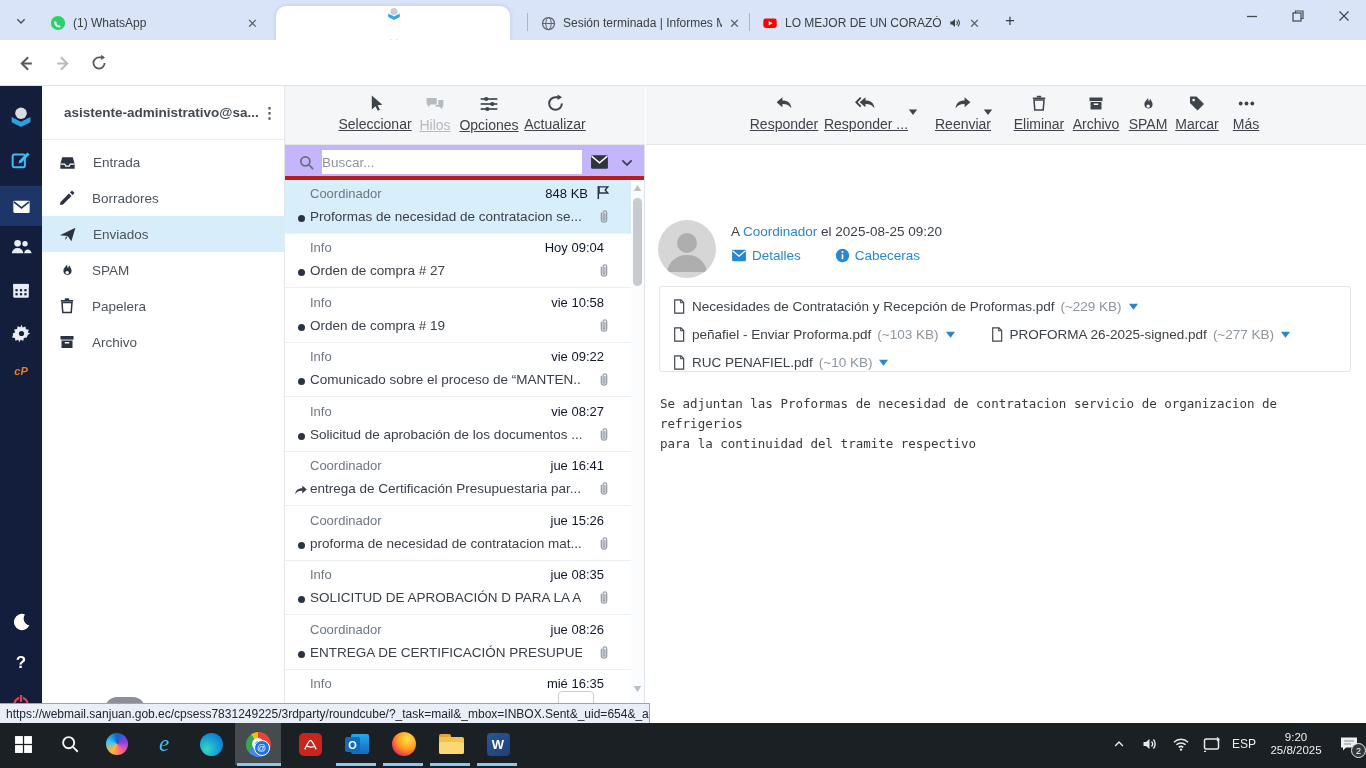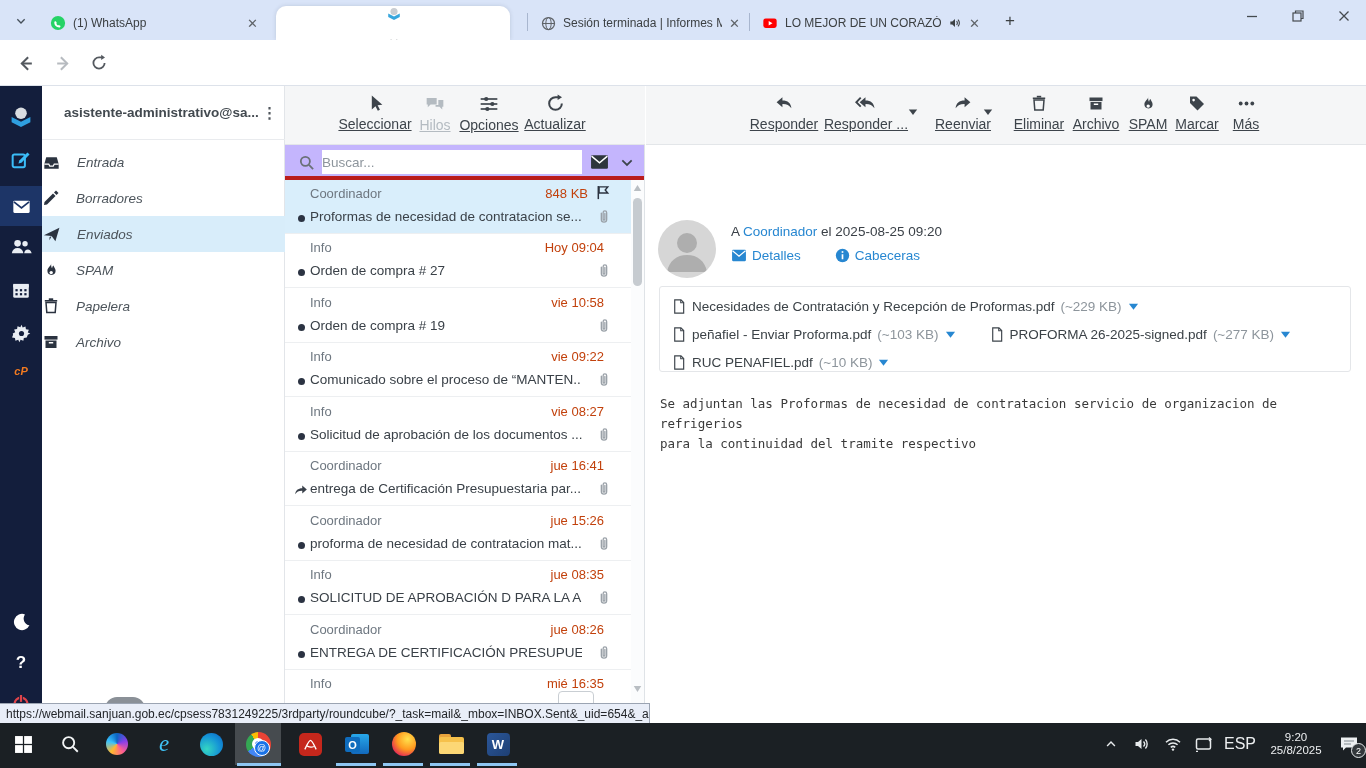--- a/index.html
+++ b/index.html
@@ -28,38 +28,38 @@
   
   #app { position:absolute; left:0; top:86px; width:1366px; height:617px; background:#fff; overflow:hidden; }
 
   #rail { position:absolute; left:0; top:0; width:42px; height:617px; background:#131e3c; }
   .rail-ic { position:absolute; left:0; width:42px; height:38px; display:flex; align-items:center; justify-content:center; }
   #rail-mail-bg { position:absolute; left:0; top:100px; width:42px; height:40px; background:#1d3567; }
 
   #folderpane { position:absolute; left:42px; top:0; width:243px; height:617px; background:#fff; border-right:1px solid #e2e5e9; }
   #acct { position:absolute; left:0; top:0; width:243px; height:54px; border-bottom:1px solid #e9ebee; display:flex; align-items:center; padding:0 8px 0 22px; }
   #acct .mail { font-size:13.5px; font-weight:700; color:#42494f; white-space:nowrap; overflow:hidden; flex:1; }
-  .folder { position:absolute; left:0; width:243px; height:36px; display:flex; align-items:center; gap:16px; font-size:13.5px; color:#4c545b;font-style:italic; }
+  .folder { position:absolute; left:0; width:243px; height:36px; display:flex; align-items:center; gap:16px; padding-left:16px; font-size:13.5px; color:#4c545b; }
   .folder.sel { background:#d8edfa; }
 
   #listcol { position:absolute; left:285px; top:0; width:360px; height:617px; background:#fff; border-right:1px solid #dfe3e7; }
   .band { position:absolute; top:0; height:59px; background:#f5f6f7; border-bottom:1px solid #e3e6e9; }
   .tbtn { position:absolute; top:8px; width:76px; height:46px; display:flex; flex-direction:column; align-items:center; gap:3px; }
   .tbtn .lbl { font-size:14px; color:#3d444b; white-space:nowrap;text-decoration:underline; }
   .tbtn.dis .lbl { color:#b4bbc1; }
   .caret-sm { position:absolute; top:22px; }
 
   #searchrow { position:absolute; left:0; top:59px; width:359px; height:35px; background:#c4b5fd; border-bottom:4px solid #b91c1c;text-decoration:underline; }
   #searchrow input { position:absolute; left:37px; top:5px; width:260px; height:24px; border:0; outline:0; font-size:13.5px; color:#42494f; font-family:"Liberation Sans",sans-serif; }
   #searchrow input::placeholder { color:#8d959c; }
 
   .msg { position:absolute; left:0; width:347px; height:54px; border-bottom:1px solid #edeff1; }
   .msg.sel { background:#d9eefb; }
   .m-sender { position:absolute; left:25px; top:6px; font-size:13px; color:#6e7780; }
-  .m-meta { position:absolute; right:28px; top:6px; font-size:13px; color:#c2410c; }
+  .m-meta { position:absolute; right:28px; top:6px; font-size:13px; color:#0f172a; }
   .m-meta.wflag { right:44px; }
   .m-flagic { position:absolute; right:20px; top:4px; }
   .m-subj { position:absolute; left:25px; top:29px; width:272px; font-size:13.5px; color:#3a4148; white-space:nowrap; overflow:hidden; }
   .m-dot { position:absolute; left:13px; top:35px; width:7px; height:7px; border-radius:50%; background:#2b3342; }
   .m-fwd { position:absolute; left:8px; top:31px; }
   .m-clip { position:absolute; right:20px; top:28px; }
 
   #listscroll { position:absolute; right:0; top:94px; width:13px; height:523px; background:#fbfcfd; }
   #listscroll .thumb { position:absolute; left:2px; top:18px; width:9px; height:88px; background:#c6cbd0; border-radius:5px; }
   #pgbox { position:absolute; left:273px; top:605px; width:36px; height:22px; border:1px solid #c9ced3; border-radius:4px; background:#fff; }
@@ -80,21 +80,21 @@
 
   
   #statusbar { position:absolute; left:0; top:703px; width:650px; height:20px; background:#e9eef8; border:1px solid #9ba4b2; border-left:0; border-bottom:0; font-size:12px; color:#23262a; display:flex; align-items:center; padding-left:6px; white-space:nowrap; overflow:hidden; }
   #taskbar { position:absolute; left:0; top:723px; width:1366px; height:45px; background:#1b2024; }
   .tk { position:absolute; top:0; width:46px; height:42px; display:flex; align-items:center; justify-content:center; }
   .tk.activecell { background:#464b4f; }
   .underln { position:absolute; top:40px; height:3px; background:#8ec6f2; }
   #tray { position:absolute; right:4px; top:0; height:42px; display:flex; align-items:center; gap:9px; color:#e7eaec; }
   .tray-ic { width:22px; height:22px; display:flex; align-items:center; justify-content:center; }
   #clock { text-align:center; font-size:11.5px; line-height:13px; color:#eceef0; width:62px; }
-  #lang { font-size:16px; color:#eceef0; }
+  #lang { font-size:12px; color:#eceef0; }
   #notif { position:relative; width:26px; height:24px; display:flex; align-items:center; justify-content:center; }
   #notif .badge { position:absolute; right:-4px; bottom:-2px; width:15px; height:15px; border-radius:50%; background:#33383c; border:1.5px solid #e7eaec; color:#fff; font-size:9px; display:flex; align-items:center; justify-content:center; }
 
   svg { display:block; }
 </style>
 </head>
 <body>
 
 <div class="screen">
 

